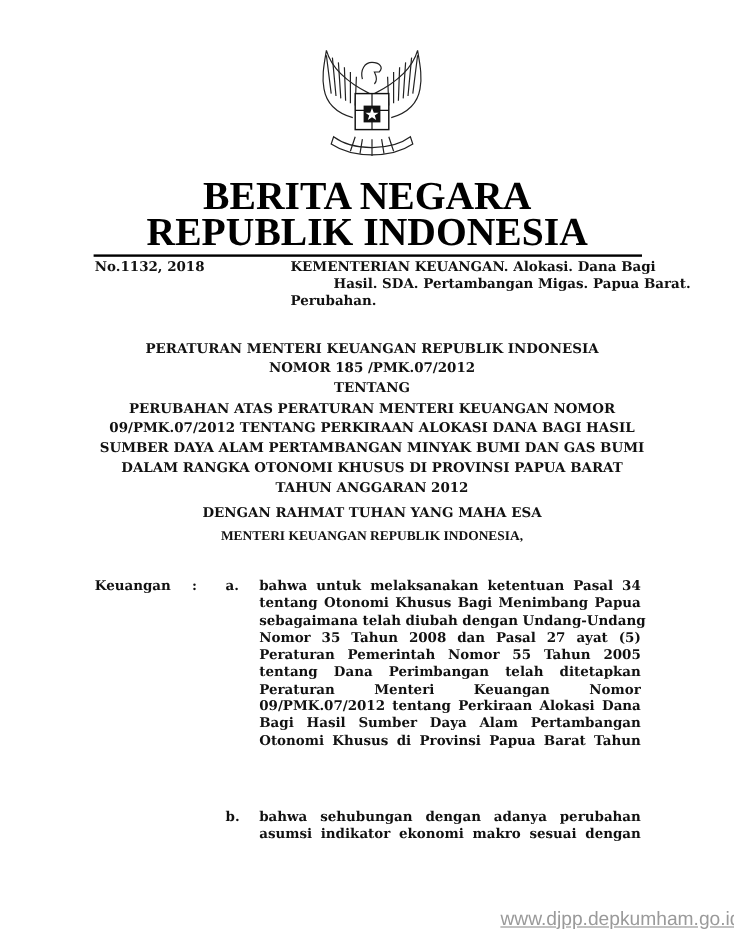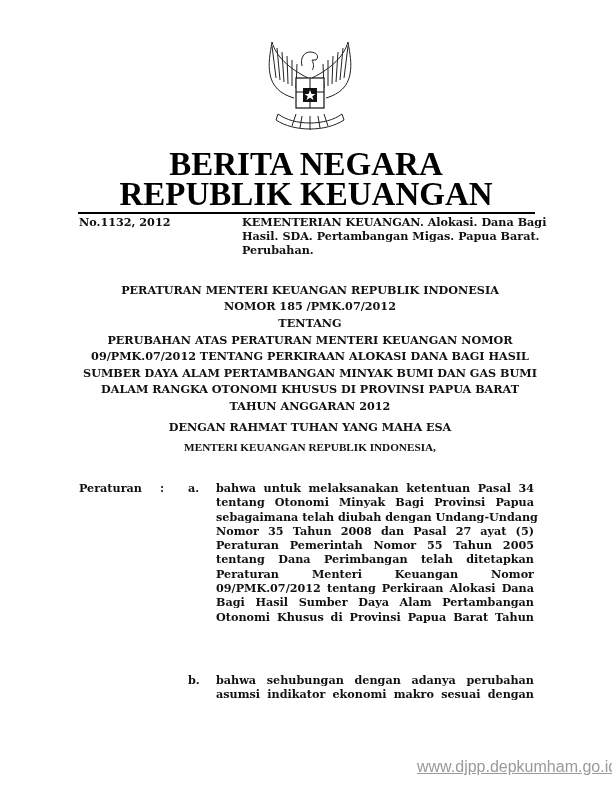--- a/index.html
+++ b/index.html
@@ -54,50 +54,50 @@
   </g>
 
   <rect x="38" y="40" width="28" height="30" fill="#fff" stroke="#111" stroke-width="1.2"></rect>
   <line x1="52" y1="40" x2="52" y2="70" stroke="#111" stroke-width="1"></line>
   <line x1="38" y1="54" x2="66" y2="54" stroke="#111" stroke-width="1"></line>
   <rect x="45" y="50" width="14" height="14" fill="#111"></rect>
   <polygon points="52,52 53.5,56 57.5,56 54.3,58.3 55.5,62 52,59.8 48.5,62 49.7,58.3 46.5,56 50.5,56" fill="#fff"></polygon>
 </svg>
 
 <div class="title t1">BERITA NEGARA</div>
-<div class="title t2">REPUBLIK KEUANGAN</div>
+<div class="title t2">REPUBLIK INDONESIA</div>
 
 <div class="rule"></div>
 
-<div class="meta meta-no">No.1132, 2012</div>
+<div class="meta meta-no">No.1132, 2018</div>
 <div class="meta meta-desc">
   <div style="text-align:justify;text-align-last:justify;white-space:nowrap;">KEMENTERIAN KEUANGAN. Alokasi. Dana Bagi</div>
-  <div style="text-align:justify;text-align-last:justify;white-space:nowrap;">Hasil. SDA. Pertambangan Migas. Papua Barat.</div>
+  <div style="text-align:justify;text-align-last:justify;white-space:nowrap;margin-left:36px;">Hasil. SDA. Pertambangan Migas. Papua Barat.</div>
   <div>Perubahan.</div>
 </div>
 
 <div class="center h1">PERATURAN MENTERI KEUANGAN REPUBLIK INDONESIA</div>
 <div class="center h2">NOMOR 185 /PMK.07/2012</div>
 <div class="center h3">TENTANG</div>
 <div class="center h4">PERUBAHAN ATAS PERATURAN MENTERI KEUANGAN NOMOR</div>
 <div class="center h5">09/PMK.07/2012 TENTANG PERKIRAAN ALOKASI DANA BAGI HASIL</div>
 <div class="center h6">SUMBER DAYA ALAM PERTAMBANGAN MINYAK BUMI DAN GAS BUMI</div>
 <div class="center h7">DALAM RANGKA OTONOMI KHUSUS DI PROVINSI PAPUA BARAT</div>
 <div class="center h8">TAHUN ANGGARAN 2012</div>
 
 <div class="center c1">DENGAN RAHMAT TUHAN YANG MAHA ESA</div>
 <div class="center c2">MENTERI KEUANGAN REPUBLIK INDONESIA,</div>
 
-<div class="label">Peraturan</div>
+<div class="label">Keuangan</div>
 <div class="colon">:</div>
 
 <div class="item-letter" style="top:481px;">a.</div>
 <div class="item-text" style="top:481px;">
   <div>bahwa untuk melaksanakan ketentuan Pasal 34</div>
-  <div>tentang Otonomi Minyak Bagi Provinsi Papua</div>
+  <div>tentang Otonomi Khusus Bagi Menimbang Papua</div>
   <div>sebagaimana telah diubah dengan Undang-Undang</div>
   <div>Nomor 35 Tahun 2008 dan Pasal 27 ayat (5)</div>
   <div>Peraturan Pemerintah Nomor 55 Tahun 2005</div>
   <div>tentang Dana Perimbangan telah ditetapkan</div>
   <div style="word-spacing:28px;">Peraturan Menteri Keuangan Nomor</div>
   <div>09/PMK.07/2012 tentang Perkiraan Alokasi Dana</div>
   <div>Bagi Hasil Sumber Daya Alam Pertambangan</div>
   <div>Otonomi Khusus di Provinsi Papua Barat Tahun</div>
 </div>
 

